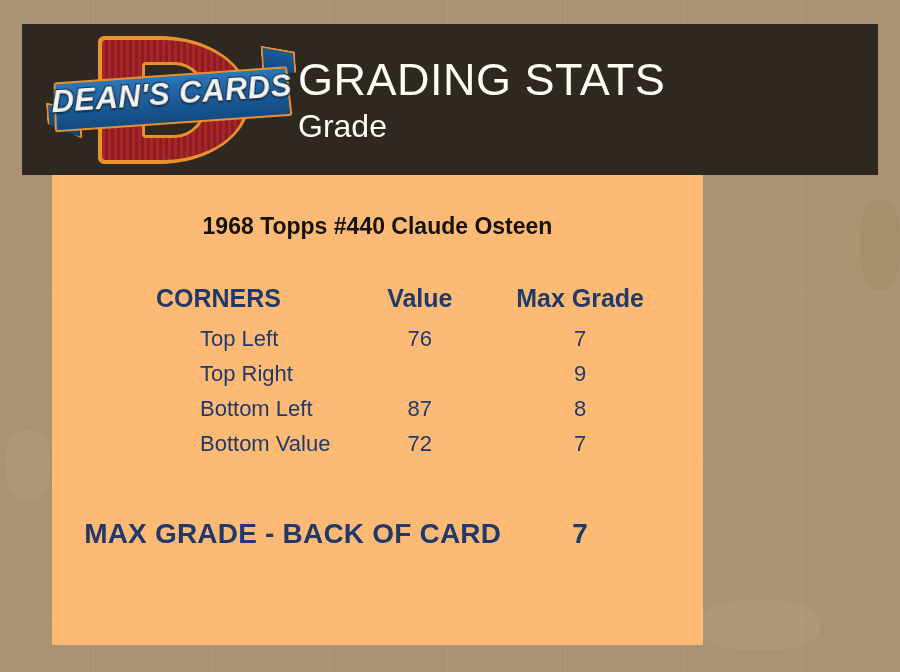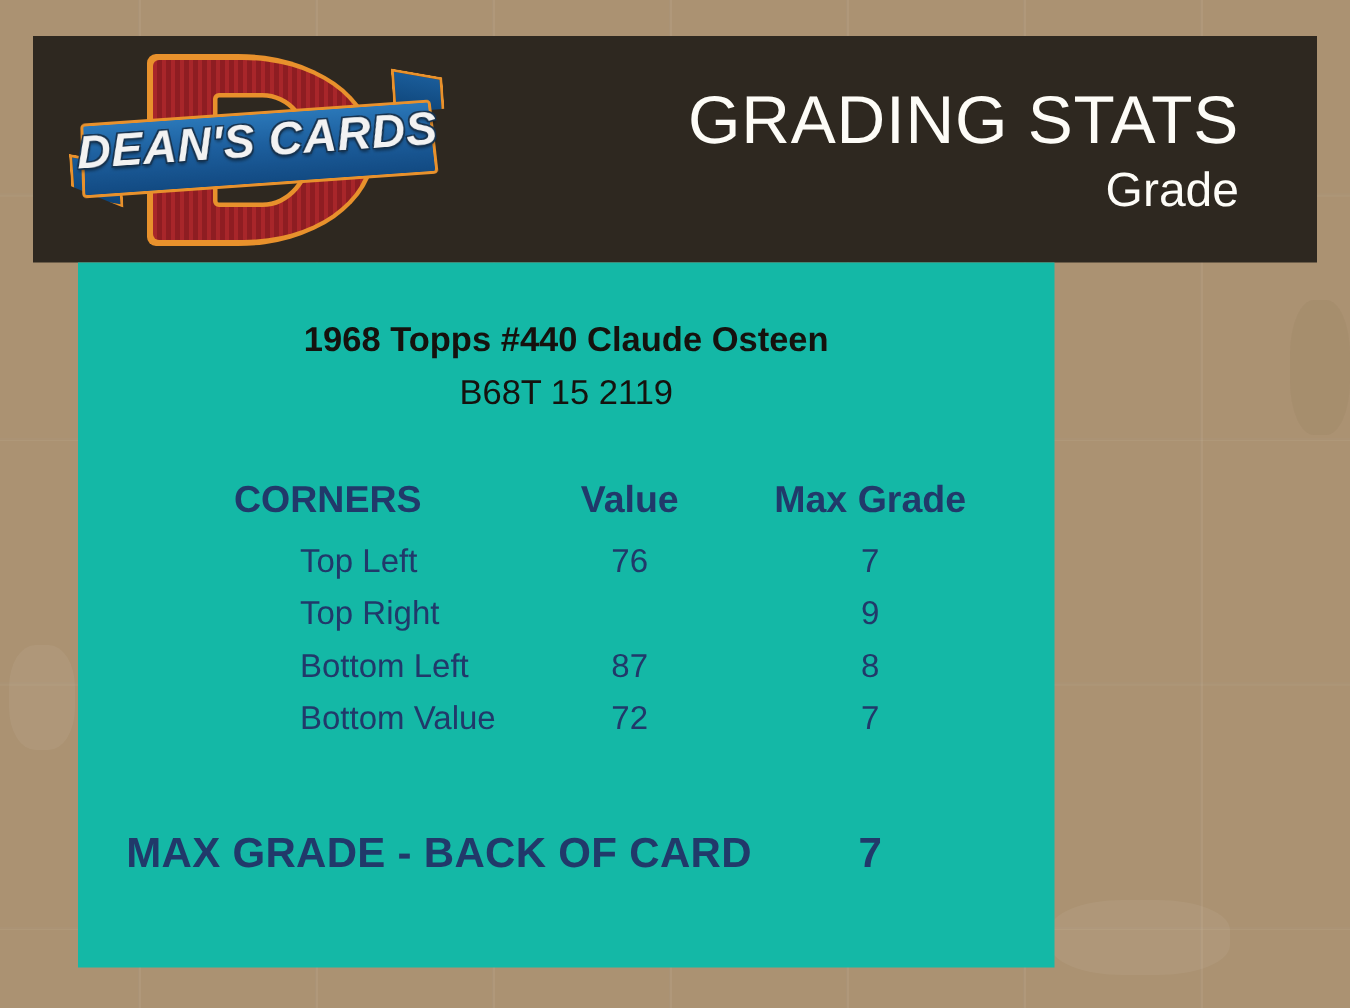--- a/index.html
+++ b/index.html
@@ -150,22 +150,22 @@
       -1px -1px 0 #16324e, 1px -1px 0 #16324e,
       -1px  1px 0 #16324e, 1px  1px 0 #16324e,
        0 2px 2px rgba(0,0,0,0.5);
     transform: perspective(300px) rotateX(6deg);
     white-space: nowrap;
   }
 
   
   .header-titles {
     flex: 1 1 auto;
-    text-align: right;
-    padding-right: 52px;
+    text-align: left;
+    padding-right: 40px;
     color: #fdfcf7;
   }
   .header-title {
     font-size: 45px;
     line-height: 50px;
     letter-spacing: 0.5px;
     font-weight: normal;
   }
   .header-subtitle {
     font-size: 32px;
@@ -174,21 +174,21 @@
     margin-top: 2px;
   }
 
   
   .panel {
     position: absolute;
     left: 52px;
     top: 175px;
     width: 651px;
     height: 470px;
-    background: #14b8a6;
+    background: #fdba74;
   }
 
   .card-title {
     text-align: center;
     font-size: 23px;
     font-weight: bold;
     color: #15120e;
     margin-top: 38px;
   }
   .card-subtitle {
@@ -277,21 +277,20 @@
     <div class="header-titles">
       <div class="header-title">GRADING STATS</div>
       <div class="header-subtitle">Grade</div>
     </div>
 
   </div>
 
   <div class="panel">
 
     <div class="card-title">1968 Topps #440 Claude Osteen</div>
-    <div class="card-subtitle">B68T 15 2119</div>
 
     <table class="stats">
       <thead>
         <tr>
           <th class="col-label">CORNERS</th>
           <th class="col-value">Value</th>
           <th class="col-grade">Max Grade</th>
         </tr>
       </thead>
       <tbody>

